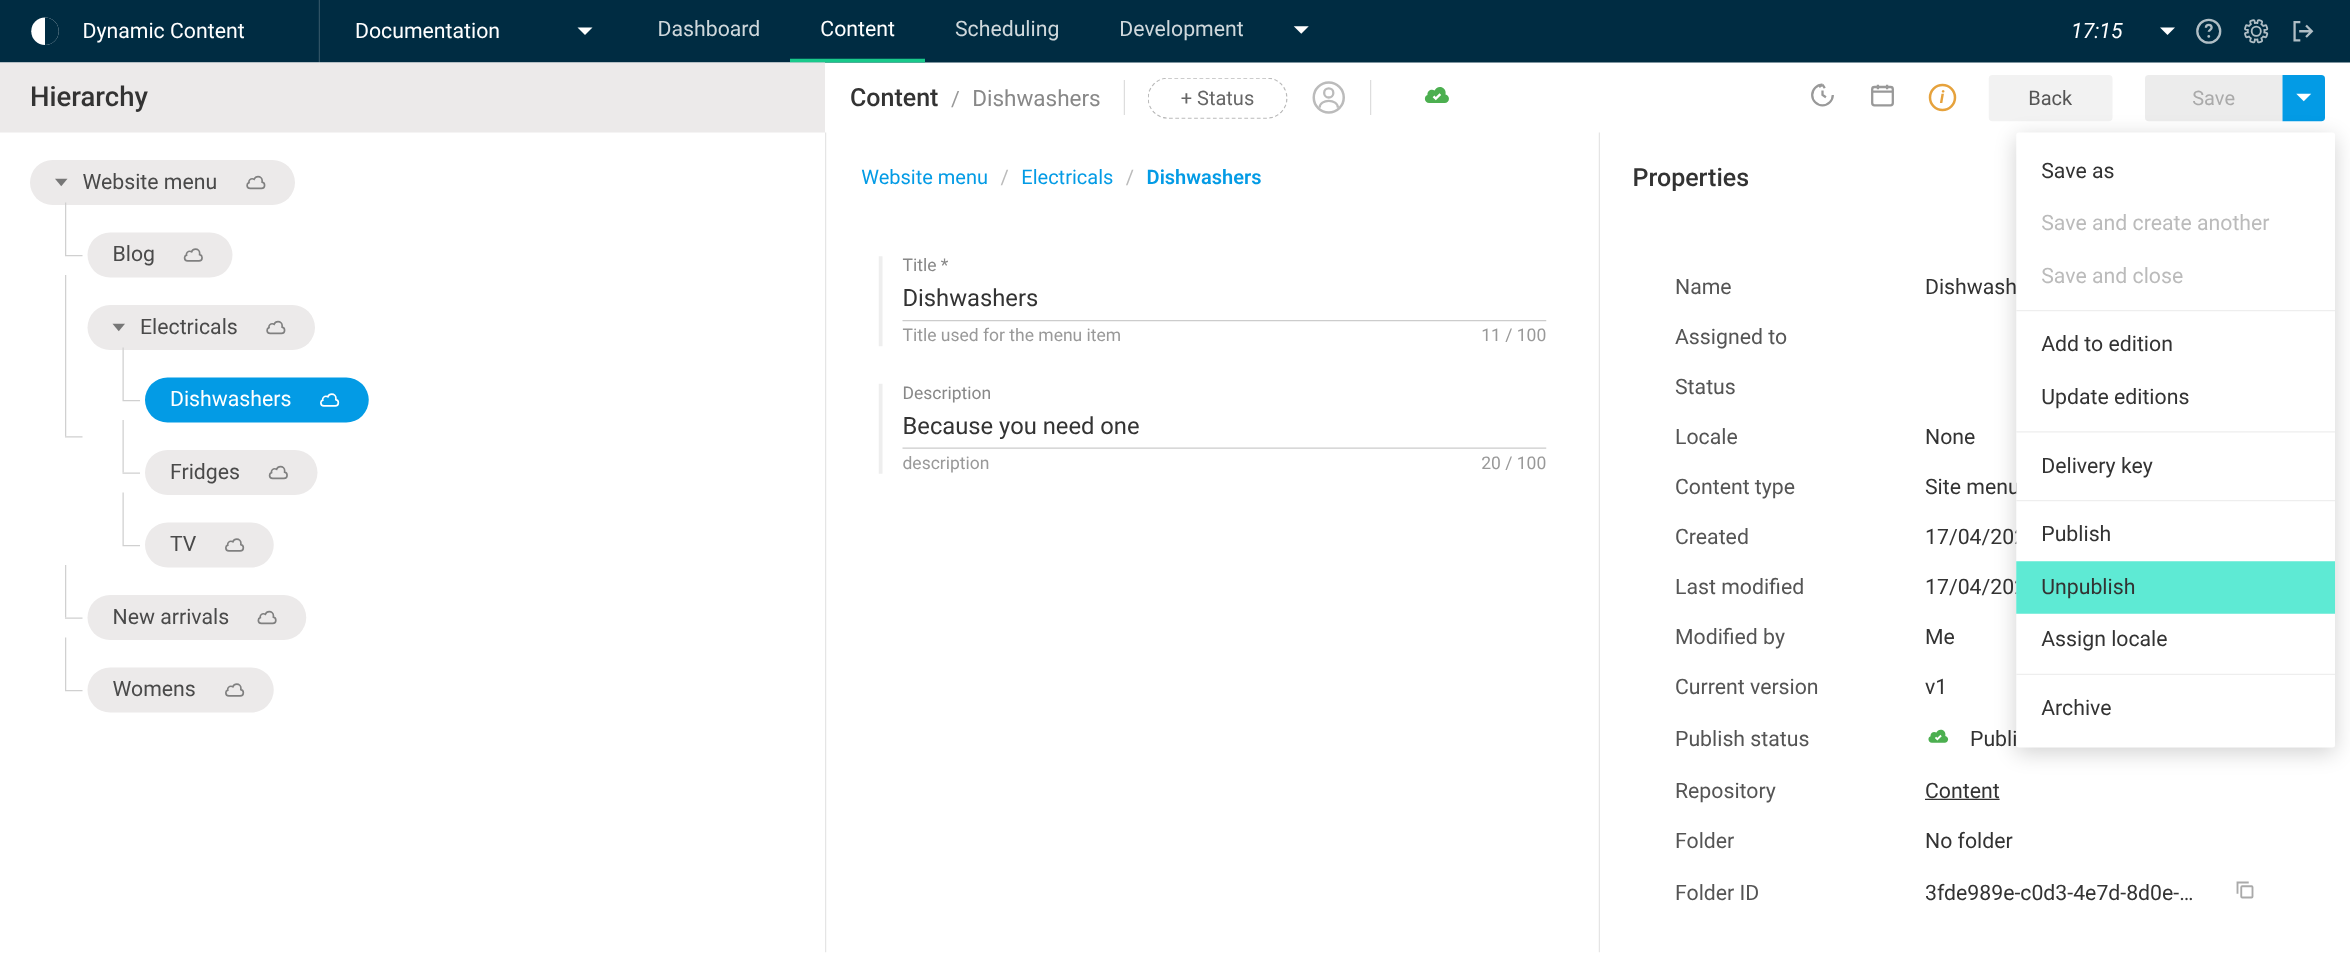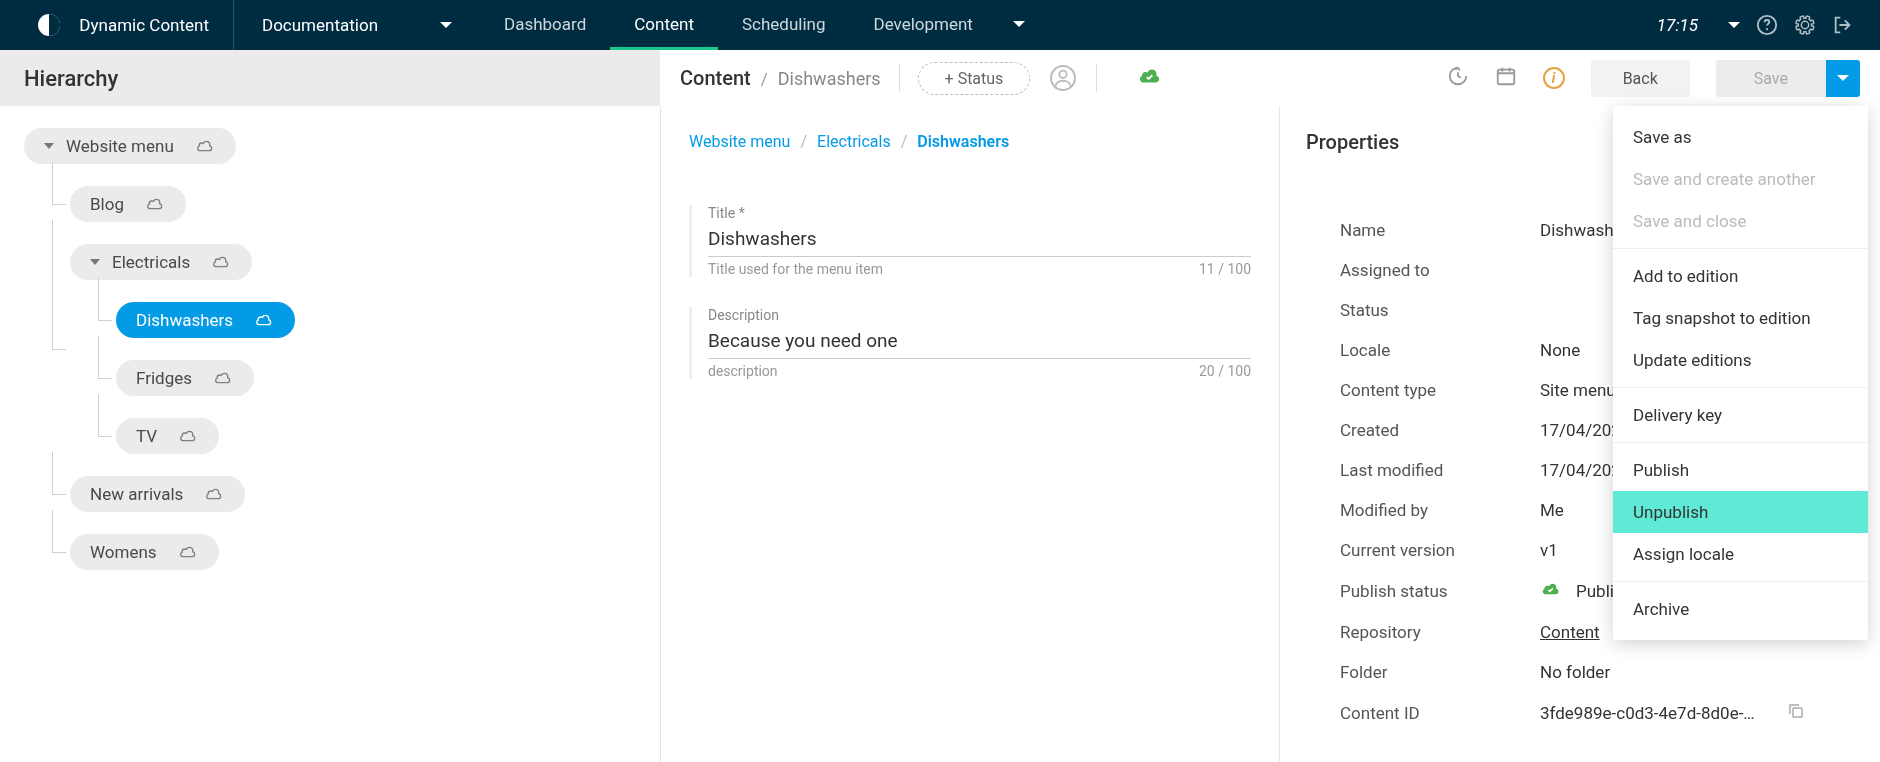--- a/index.html
+++ b/index.html
@@ -1,20 +1,20 @@
 <!DOCTYPE html>
 <html><head>
   <meta charset="utf-8">
   <style>
     * { box-sizing: border-box; margin: 0; padding: 0; font-family: -apple-system, BlinkMacSystemFont, "Segoe UI", Roboto, Helvetica, Arial, sans-serif; }
     body { width: 1880px; height: 762px; overflow: hidden; background: #fff; color: #333; -webkit-font-smoothing: antialiased; }
 
     
     .topnav { height: 50px; background: #002c42; color: #fff; display: flex; align-items: center; font-size: 17px; }
-    .brand-wrap { display: flex; align-items: center; padding: 0 24px; border-right: 1px solid rgba(255,255,255,0.18); height: 100%; width: 234px; justify-content: flex-end;}
+    .brand-wrap { display: flex; align-items: center; padding: 0 24px; border-right: 1px solid rgba(255,255,255,0.18); height: 100%; width: 256px;}
     .brand-logo { width: 24px; height: 24px; margin-right: 18px; }
     .brand-name { font-weight: 400; }
     .topnav .ctx-switch { display: flex; align-items: center; padding: 0 28px; height: 100%; cursor: pointer; }
     .topnav .ctx-switch .chev { margin-left: 62px; }
     .chev { width: 0; height: 0; border-left: 6px solid transparent; border-right: 6px solid transparent; border-top: 6px solid #fff; }
     .nav-tabs { display: flex; align-items: stretch; height: 100%; }
     .nav-tab { display: flex; align-items: center; padding: 0 24px; cursor: pointer; color: #cfd8dc; border-bottom: 3px solid transparent; }
     .nav-tab.active { color: #fff; border-bottom-color: #19c98b; }
     .nav-spacer { flex: 1; }
     .nav-right { display: flex; align-items: center; gap: 16px; padding-right: 26px; font-style: italic; }
@@ -64,21 +64,21 @@
     .tree li { margin-bottom: 22px; position: relative; }
     .tree li::before { content: ""; position: absolute; top: -24px; bottom: 50%; left: -18px; border-left: 1px solid #d0d0d0; }
     .tree li::after { content: ""; position: absolute; top: 50%; left: -18px; width: 14px; border-top: 1px solid #d0d0d0; }
     .tree > ul > li::before, .tree > ul > li::after { display: none; }
 
     
     .crumbs2 { display: flex; gap: 10px; padding: 0 28px 24px 28px; font-size: 16px; }
     .crumbs2 a { color: #039be5; text-decoration: none; cursor: pointer; }
     .crumbs2 .sep { color: #bbb; }
     .crumbs2 .cur { color: #039be5; font-weight: 600; }
-    .field-block { border-left: 3px solid #eee; margin: 30px 28px; padding-left: 16px; }
+    .field-block { border-left: 3px solid #eee; margin: 30px 42px; padding-left: 16px; }
     .field-label-row { display: flex; justify-content: space-between; font-size: 14px; color: #888; }
     .field-input { width: 100%; border: none; border-bottom: 1px solid #ccc; font-size: 19px; padding: 6px 0; outline: none; color: #333; background: transparent; }
     .field-help-row { display: flex; justify-content: space-between; font-size: 14px; color: #999; margin-top: 4px; }
 
     
     .props-title { font-size: 20px; font-weight: 500; padding-left: 26px; }
     .props-card { background: #fff; margin-top: 36px; padding: 20px 0; }
     .prop-row { display: flex; align-items: center; padding: 10px 60px; font-size: 17px; }
     .prop-key { width: 200px; color: #555; }
     .prop-val { color: #333; display: flex; align-items: center; gap: 14px; }
@@ -412,39 +412,38 @@
       </div>
       <div class="prop-row">
           <div class="prop-key">Repository</div>
           <div class="prop-val link">Content</div>
         </div>
       <div class="prop-row">
           <div class="prop-key">Folder</div>
           <div class="prop-val">No folder</div>
         </div>
       <div class="prop-row">
-          <div class="prop-key">Content ID</div>
+          <div class="prop-key">Folder ID</div>
         <div class="prop-val">
           <span>3fde989e-c0d3-4e7d-8d0e-…</span>
           <span class="copy-ico"><svg viewBox="0 0 24 24">
                 <use href="#ico-copy"></use>
               </svg></span>
         </div>
       </div>
     </div>
   </div>
 </div>
 
 <div class="dropdown" id="save-dropdown">
     <div class="ditem">Save as</div>
     <div class="ditem disabled">Save and create another</div>
     <div class="ditem disabled">Save and close</div>
     <div class="divider"></div>
     <div class="ditem">Add to edition</div>
-    <div class="ditem">Tag snapshot to edition</div>
     <div class="ditem">Update editions</div>
     <div class="divider"></div>
     <div class="ditem">Delivery key</div>
     <div class="divider"></div>
     <div class="ditem">Publish</div>
     <div class="ditem hover">Unpublish</div>
     <div class="ditem">Assign locale</div>
     <div class="divider"></div>
     <div class="ditem">Archive</div>
   </div>

